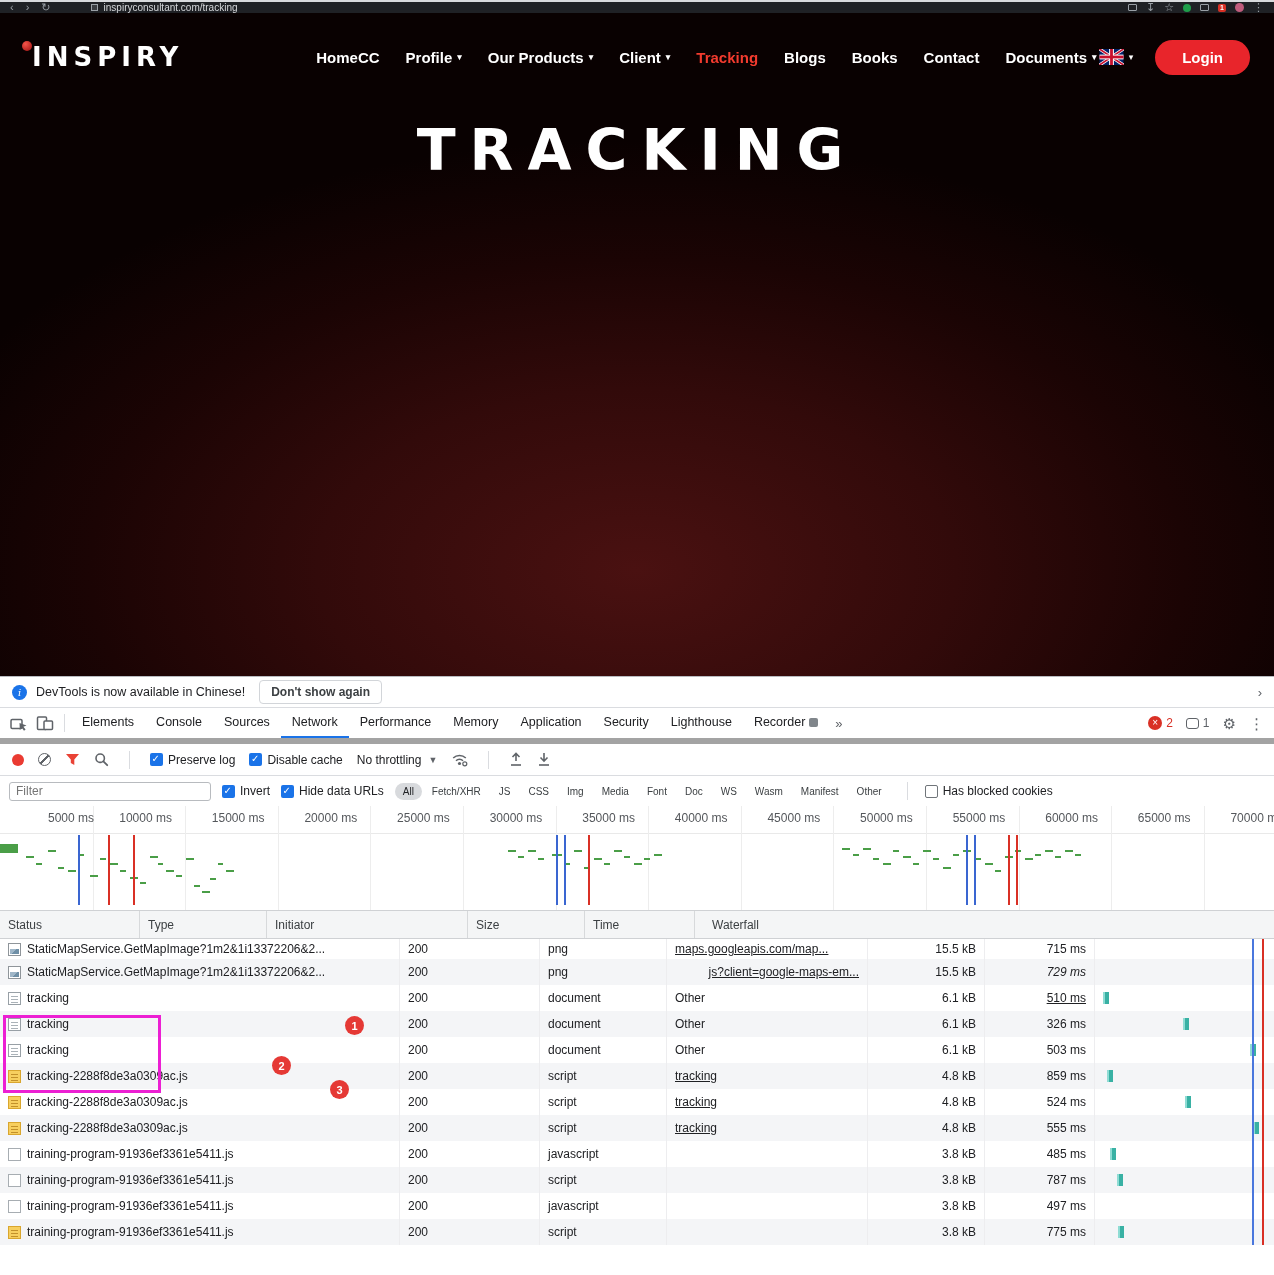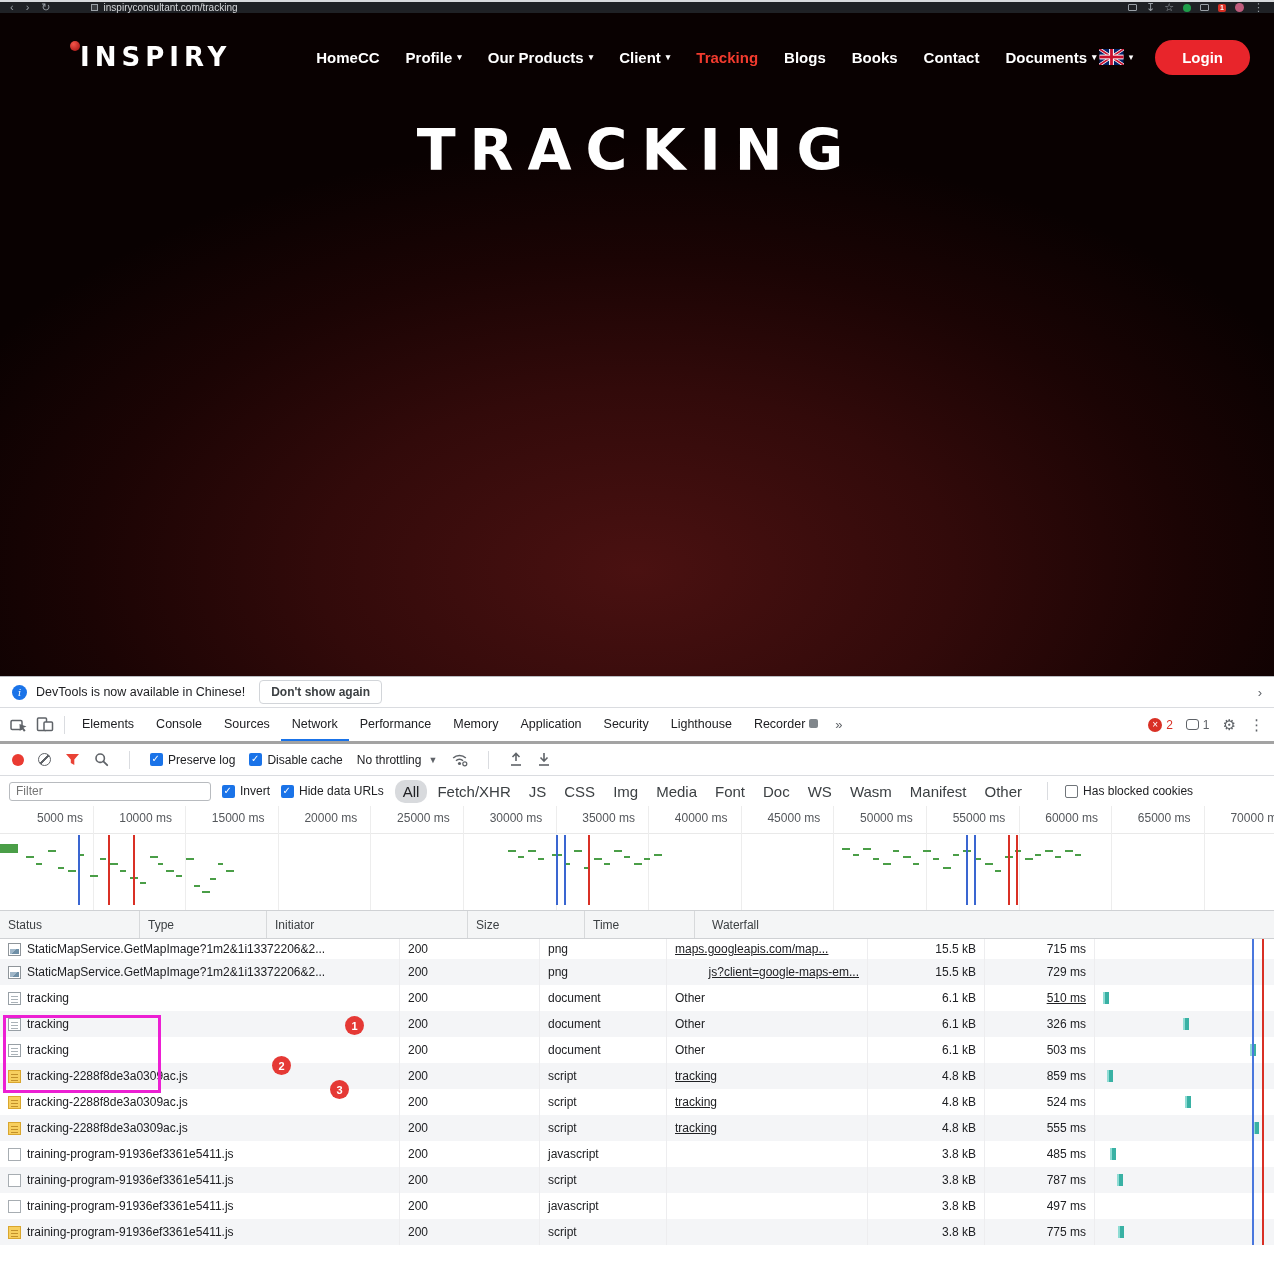--- a/index.html
+++ b/index.html
@@ -14,21 +14,21 @@
   .bb-doc { width:7px; height:7px; border:1px solid #9aa0a6; background:#3a3d41; }
   .bb-right { margin-left:auto; display:flex; gap:9px; align-items:center; }
   .bb-sq { width:9px; height:7px; border:1px solid #9aa0a6; border-radius:1px; }
   .bb-green { width:8px; height:8px; border-radius:50%; background:#1e9e4a; }
   .bb-badge { background:#d93025; color:#fff; font-size:7px; line-height:8px; padding:0 2px; border-radius:2px; font-weight:bold; }
   .bb-avatar { width:9px; height:9px; border-radius:50%; background:#c05c7c; }
 
   
   .site { height:663px;
     background: radial-gradient(760px 430px at 50% 84%, #4a1111 0%, #320a0a 42%, #1b0404 72%, #090101 100%) #070101; }
-  .site-header { display:flex; align-items:center; height:88px; padding:0 24px;margin-left:48px; }
+  .site-header { display:flex; align-items:center; height:88px; padding:0 24px; }
   .logo { position:relative; color:#fff; font-weight:bold; font-size:26px; letter-spacing:5px;
     font-family:"DejaVu Sans", sans-serif; padding-left:8px; cursor:pointer; }
   .logo-dot { position:absolute; left:-2px; top:-1px; width:10px; height:10px; border-radius:50%;
     background:radial-gradient(circle at 35% 30%, #f4554a, #9c0f0f); }
   .main-nav { display:flex; align-items:center; gap:26px; margin-left:auto; }
   .nav-item { color:#fff; font-size:15px; font-weight:bold; display:flex; align-items:center; gap:5px; cursor:pointer; white-space:nowrap; }
   .nav-item.active { color:#f23b2e; }
   .caret { font-size:9px; }
   .flag-wrap { display:flex; align-items:center; gap:5px; margin-left:2px; cursor:pointer; color:#fff; }
   .login-btn { background:#e8252b; color:#fff; font-weight:bold; font-size:15px; border:none;
@@ -48,21 +48,21 @@
     border-top:1px solid #b8bbc0; border-bottom:1px solid #dadce0; }
   .info-icon { width:15px; height:15px; border-radius:50%; background:#1a73e8; color:#fff; flex:none;
     display:grid; place-items:center; font-size:10px; font-style:italic; font-family:"DejaVu Serif", serif; }
   .banner-msg { font-size:12.5px; }
   .btn-primary { background:#1a73e8; color:#fff; font-weight:bold; font-size:12px; border:none;
     border-radius:4px; padding:5px 11px; margin-left:5px; cursor:pointer; font-family:inherit; }
   .btn-secondary { background:#fff; color:#3c4043; font-weight:bold; font-size:12px;
     border:1px solid #d2d5d9; border-radius:4px; padding:4px 11px; margin-left:5px; cursor:pointer; font-family:inherit; }
   .banner-chevron { margin-left:auto; color:#5f6368; font-size:13px; cursor:pointer; }
 
-  .dt-tabs { height:36px; display:flex; align-items:stretch; border-bottom:3px solid #a3a3a3; padding-left:6px; }
+  .dt-tabs { height:36px; display:flex; align-items:stretch; border-bottom:6px solid #a3a3a3; padding-left:6px; }
   .ticon { align-self:center; display:grid; place-items:center; margin:0 4px; cursor:pointer; }
   .vdiv { width:1px; background:#dadce0; height:18px; align-self:center; margin:0 6px; flex:none; }
   .dt-tab { display:flex; align-items:center; gap:4px; padding:0 11px; font-size:12.5px; color:#202124;
     border-bottom:2px solid transparent; cursor:pointer; white-space:nowrap; }
   .dt-tab.active { border-bottom-color:#1a73e8; }
   .rec-badge { width:9px; height:9px; border-radius:2px; background:#80868b; display:inline-block; }
   .more-tabs { align-self:center; color:#5f6368; font-size:13px; margin:0 6px; cursor:pointer; }
   .dt-tabs-right { margin-left:auto; display:flex; align-items:center; gap:13px; padding-right:10px; }
   .err-badge { display:flex; align-items:center; gap:4px; color:#d93025; font-size:12px; cursor:pointer; }
   .err-dot { width:14px; height:14px; border-radius:50%; background:#d93025; color:#fff; display:grid;
@@ -80,21 +80,21 @@
   .cb.on { background:#1a73e8; }
   .cb.on::after { content:"\2713"; color:#fff; position:absolute; left:1.5px; top:0px; font-size:10px; line-height:12px; }
   .cb.off { border:1.5px solid #70757a; background:#fff; }
   .throttle { display:flex; align-items:center; gap:7px; cursor:pointer; }
   .caret-sm { font-size:9px; color:#5f6368; }
 
   .dt-filter1 { height:30px; display:flex; align-items:center; gap:11px; padding:0 9px; }
   .filter-input { width:202px; height:19px; border:1px solid #b8bbbf; border-radius:3px; padding:0 6px;
     font-size:12px; color:#202124; font-family:inherit; outline:none; }
   .pills { display:flex; align-items:center; gap:2px; }
-  .pill { padding:3px 8px; border-radius:10px; font-size:15px; color:#3c4043; cursor:pointer; white-space:nowrap; }
+  .pill { padding:3px 8px; border-radius:10px; font-size:10px; color:#3c4043; cursor:pointer; white-space:nowrap; }
   .pill.sel { background:#d8dadd; color:#202124; }
   .dt-filter2 { height:30px; display:flex; align-items:center; gap:18px; padding:0 11px; border-bottom:1px solid #dadce0; }
 
   .timeline { position:relative; height:105px; border-bottom:1px solid #cfd1d4; overflow:hidden; background:#fff; cursor:ew-resize; }
   .tl-label { position:absolute; top:5px; transform:translateX(-50%); font-size:12px; color:#54575b; white-space:nowrap; }
   .tl-grid { position:absolute; top:0; bottom:0; width:1px; background:#ededed; }
   .tl-ruler-line { position:absolute; left:0; right:0; top:27px; height:1px; background:#e9e9e9; }
   .tl-dash { position:absolute; height:2px; background:#4a9e47; }
   .tl-block { position:absolute; background:#4a9e47; }
   .tl-ev { position:absolute; top:29px; bottom:5px; width:1.5px; }
@@ -363,21 +363,21 @@
           <span class="cb off"></span>
           <span>Has blocked cookies</span>
         </label>
       </span>
   </div>
 
 
   <div class="timeline">
     <span class="tl-ruler-line"></span>
   <span class="tl-grid" style="left: 92.6px;"></span>
-      <span class="tl-label" style="left: 60px;">5000 ms</span>
+      <span class="tl-label" style="left: 71px;">5000 ms</span>
       <span class="tl-grid" style="left: 185.2px;"></span>
       <span class="tl-label" style="left: 145.6px;">10000 ms</span>
       <span class="tl-grid" style="left: 277.8px;"></span>
       <span class="tl-label" style="left: 238.2px;">15000 ms</span>
       <span class="tl-grid" style="left: 370.4px;"></span>
       <span class="tl-label" style="left: 330.8px;">20000 ms</span>
       <span class="tl-grid" style="left: 463px;"></span>
       <span class="tl-label" style="left: 423.4px;">25000 ms</span>
       <span class="tl-grid" style="left: 555.6px;"></span>
       <span class="tl-label" style="left: 516px;">30000 ms</span>
@@ -510,21 +510,21 @@
         <div class="nr-cell" style="width: 400px;">
           <span class="ri ri-image"></span>
           <span>StaticMapService.GetMapImage?1m2&amp;1i13372206&amp;2...</span>
         </div>
         <div class="nr-cell" style="width: 140px;">200</div>
         <div class="nr-cell" style="width: 127px;">png</div>
         <div class="nr-cell" style="width: 201px; justify-content: flex-end;">
           <span class="link">js?client=google-maps-em...</span>
         </div>
         <div class="nr-cell nr-right" style="width: 117px;">15.5 kB</div>
-        <div class="nr-cell nr-right" style="width: 110px;">729 ms</div>
+        <div class="nr-cell nr-right" style="width: 110px; font-style: italic;">729 ms</div>
         <div class="nr-cell wf-cell" style="width: 179px;"></div>
       </div>
       <div class="net-row">
         <div class="nr-cell" style="width: 400px;">
           <span class="ri ri-doc"></span>
           <span>tracking</span>
         </div>
         <div class="nr-cell" style="width: 140px;">200</div>
         <div class="nr-cell" style="width: 127px;">document</div>
         <div class="nr-cell" style="width: 201px;">

